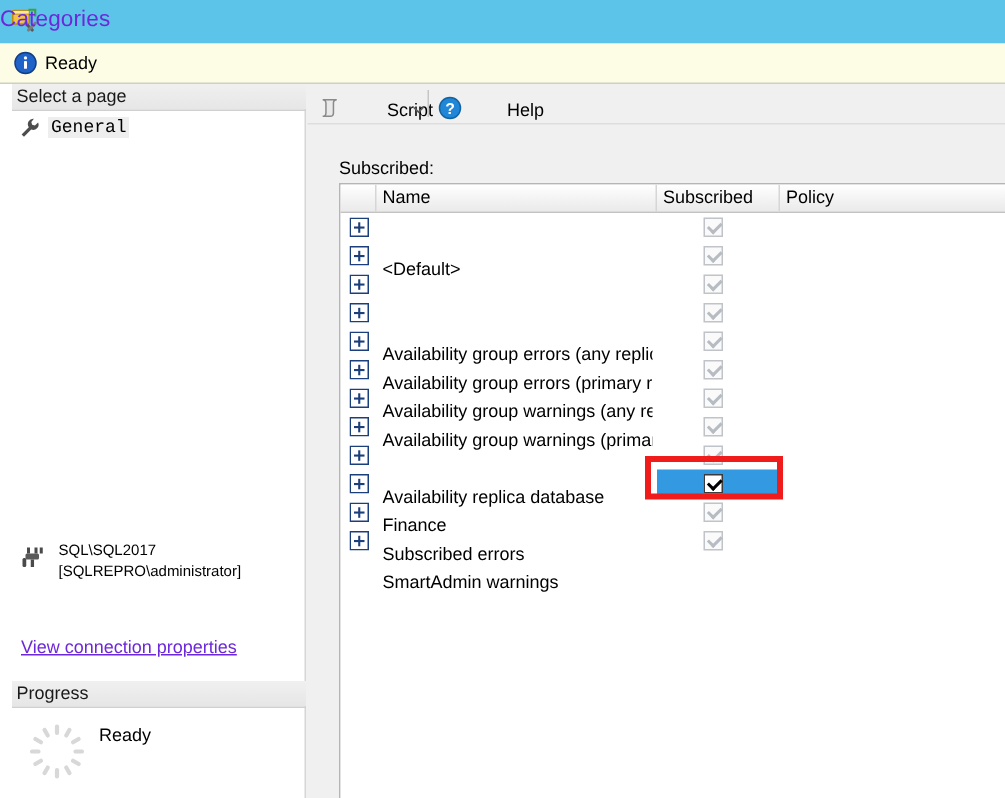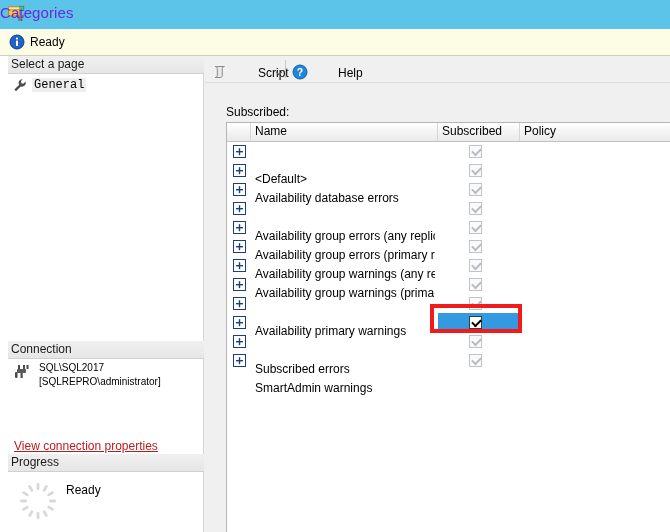--- a/index.html
+++ b/index.html
@@ -127,23 +127,23 @@
   }
   .conn-text {
     position: absolute;
     left: 25px; top: 0px;
     font-size: 10px;
     line-height: 14px;
     white-space: pre-line;
   }
   .conn-link {
     position: absolute;
-    left: 14px; top: 439px;
-    font-size: 12px;
-    color: #b91c1c;
+    left: 14px; top: 424px;
+    font-size: 12px;
+    color: #6d28d9;
     text-decoration: underline;
     cursor: pointer;
   }
 
   .progress-spinner {
     position: absolute;
     left: 18px; top: 481px;
     width: 40px; height: 40px;
   }
   .progress-text {
@@ -341,21 +341,20 @@
 
   <div class="page-item">
     <span class="wrench">
       <svg width="16" height="16" viewBox="0 0 16 16">
         <path d="M10.6 2.2 a3.6 3.6 0 0 0 -3.4 5.6 L2.4 12.6 l1.6 1.6 l4.8 -4.8 a3.6 3.6 0 0 0 4.6 -4.8 l-2.1 2.1 l-1.9 -0.5 l-0.5 -1.9 z" fill="#4d4d4d"></path>
       </svg>
     </span>
     <span class="page-label">General</span>
   </div>
 
-  <div class="pane-header" id="hdr-connection">Connection</div>
 
   <div class="conn-block">
     <span class="conn-icon">
       <svg width="18" height="18" viewBox="0 0 18 18">
         <rect x="4" y="2" width="2" height="4" fill="#4a4a4a"></rect>
         <rect x="9" y="2" width="2" height="4" fill="#4a4a4a"></rect>
         <rect x="12.5" y="2" width="2" height="4" fill="#4a4a4a"></rect>
         <rect x="3" y="6" width="9" height="4" rx="1" fill="#5a5a5a"></rect>
         <rect x="6.5" y="10" width="2.2" height="5" fill="#4a4a4a"></rect>
         <rect x="1" y="9" width="2.5" height="6" rx="1" fill="#4a4a4a"></rect>
@@ -434,34 +433,34 @@
                 <rect x="0.5" y="0.5" width="12" height="12" fill="#ffffff" stroke="#1b3f7a" stroke-width="1"></rect>
                 <rect x="3" y="6" width="7" height="1.4" fill="#1b3f7a"></rect>
                 <rect x="5.8" y="3.2" width="1.4" height="7" fill="#1b3f7a"></rect>
               </svg></span><span class="cell-name">&lt;Default&gt;</span><span class="cell-sub">
               <span class="chk"></span>
             </span><span></span></div>
           <div class="row"><span class="cell-exp"><svg width="13" height="13" viewBox="0 0 13 13">
                 <rect x="0.5" y="0.5" width="12" height="12" fill="#ffffff" stroke="#1b3f7a" stroke-width="1"></rect>
                 <rect x="3" y="6" width="7" height="1.4" fill="#1b3f7a"></rect>
                 <rect x="5.8" y="3.2" width="1.4" height="7" fill="#1b3f7a"></rect>
-              </svg></span><span class="cell-name">Availability database errors</span><span class="cell-sub">
-              <span class="chk"></span>
-            </span><span></span></div>
-          <div class="row"><span class="cell-exp"><svg width="13" height="13" viewBox="0 0 13 13">
-                <rect x="0.5" y="0.5" width="12" height="12" fill="#ffffff" stroke="#1b3f7a" stroke-width="1"></rect>
-                <rect x="3" y="6" width="7" height="1.4" fill="#1b3f7a"></rect>
-                <rect x="5.8" y="3.2" width="1.4" height="7" fill="#1b3f7a"></rect>
               </svg></span><span class="cell-sub">
               <span class="chk"></span>
             </span><span></span></div>
           <div class="row"><span class="cell-exp"><svg width="13" height="13" viewBox="0 0 13 13">
                 <rect x="0.5" y="0.5" width="12" height="12" fill="#ffffff" stroke="#1b3f7a" stroke-width="1"></rect>
                 <rect x="3" y="6" width="7" height="1.4" fill="#1b3f7a"></rect>
                 <rect x="5.8" y="3.2" width="1.4" height="7" fill="#1b3f7a"></rect>
+              </svg></span><span class="cell-sub">
+              <span class="chk"></span>
+            </span><span></span></div>
+          <div class="row"><span class="cell-exp"><svg width="13" height="13" viewBox="0 0 13 13">
+                <rect x="0.5" y="0.5" width="12" height="12" fill="#ffffff" stroke="#1b3f7a" stroke-width="1"></rect>
+                <rect x="3" y="6" width="7" height="1.4" fill="#1b3f7a"></rect>
+                <rect x="5.8" y="3.2" width="1.4" height="7" fill="#1b3f7a"></rect>
               </svg></span><span class="cell-name">Availability group errors (any replica r...</span><span class="cell-sub">
               <span class="chk"></span>
             </span><span></span></div>
           <div class="row"><span class="cell-exp"><svg width="13" height="13" viewBox="0 0 13 13">
                 <rect x="0.5" y="0.5" width="12" height="12" fill="#ffffff" stroke="#1b3f7a" stroke-width="1"></rect>
                 <rect x="3" y="6" width="7" height="1.4" fill="#1b3f7a"></rect>
                 <rect x="5.8" y="3.2" width="1.4" height="7" fill="#1b3f7a"></rect>
               </svg></span><span class="cell-name">Availability group errors (primary repli...</span><span class="cell-sub">
               <span class="chk"></span>
             </span><span></span></div>
@@ -483,28 +482,28 @@
                 <rect x="0.5" y="0.5" width="12" height="12" fill="#ffffff" stroke="#1b3f7a" stroke-width="1"></rect>
                 <rect x="3" y="6" width="7" height="1.4" fill="#1b3f7a"></rect>
                 <rect x="5.8" y="3.2" width="1.4" height="7" fill="#1b3f7a"></rect>
               </svg></span><span class="cell-sub">
               <span class="chk"></span>
             </span><span></span></div>
           <div class="row"><span class="cell-exp"><svg width="13" height="13" viewBox="0 0 13 13">
                 <rect x="0.5" y="0.5" width="12" height="12" fill="#ffffff" stroke="#1b3f7a" stroke-width="1"></rect>
                 <rect x="3" y="6" width="7" height="1.4" fill="#1b3f7a"></rect>
                 <rect x="5.8" y="3.2" width="1.4" height="7" fill="#1b3f7a"></rect>
-              </svg></span><span class="cell-name">Availability primary warnings</span><span class="cell-sub">
+              </svg></span><span class="cell-name">Availability replica database</span><span class="cell-sub">
               <span class="chk"></span>
             </span><span></span></div>
           <div class="row selected"><span class="cell-exp"><svg width="13" height="13" viewBox="0 0 13 13">
                 <rect x="0.5" y="0.5" width="12" height="12" fill="#ffffff" stroke="#1b3f7a" stroke-width="1"></rect>
                 <rect x="3" y="6" width="7" height="1.4" fill="#1b3f7a"></rect>
                 <rect x="5.8" y="3.2" width="1.4" height="7" fill="#1b3f7a"></rect>
-              </svg></span><span class="cell-sub">
+              </svg></span><span class="cell-name">Finance</span><span class="cell-sub">
               <span class="chk"></span>
             </span><span></span></div>
           <div class="row"><span class="cell-exp"><svg width="13" height="13" viewBox="0 0 13 13">
                 <rect x="0.5" y="0.5" width="12" height="12" fill="#ffffff" stroke="#1b3f7a" stroke-width="1"></rect>
                 <rect x="3" y="6" width="7" height="1.4" fill="#1b3f7a"></rect>
                 <rect x="5.8" y="3.2" width="1.4" height="7" fill="#1b3f7a"></rect>
               </svg></span><span class="cell-name">Subscribed errors</span><span class="cell-sub">
               <span class="chk"></span>
             </span><span></span></div>
           <div class="row"><span class="cell-exp"><svg width="13" height="13" viewBox="0 0 13 13">

